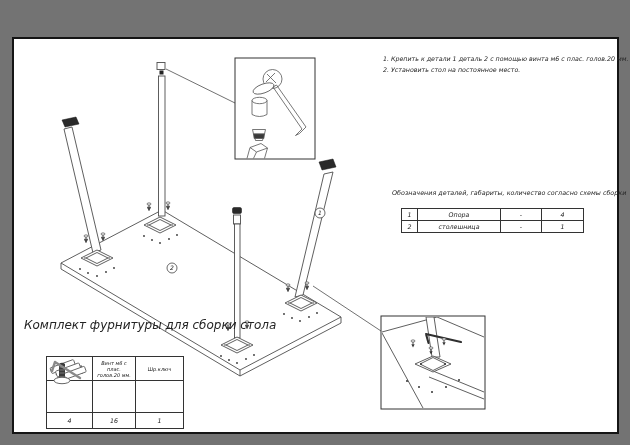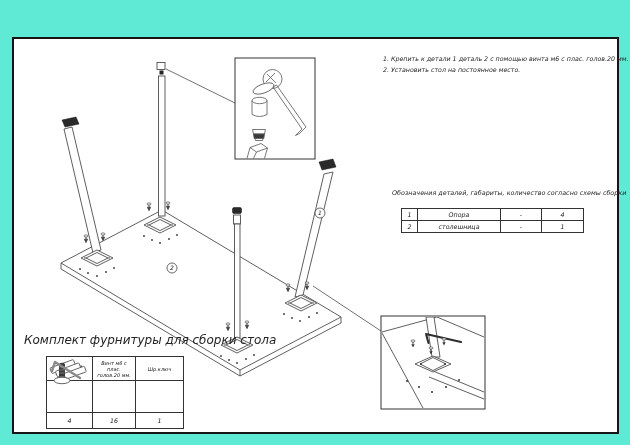--- a/index.html
+++ b/index.html
@@ -1,31 +1,31 @@
 <!DOCTYPE html>
 <html><head>
 <meta charset="utf-8">
 <style>
   html,body{margin:0;padding:0;background:#fff;}
-  #canvas{position:relative;width:630px;height:445px;background:#5eead4;overflow:hidden;
+  #canvas{position:relative;width:630px;height:445px;background:#737373;overflow:hidden;
           font-family:"DejaVu Sans",sans-serif;color:#222;}
   #frame{position:absolute;left:12px;top:37px;width:607px;height:397px;
          border:2px solid #151515;box-sizing:border-box;background:#fff;}
   svg{position:absolute;left:0;top:0;}
   .txt{position:absolute;font-style:italic;color:#242424;}
   
   #instructions{left:383px;top:53px;font-size:6.3px;line-height:11px;white-space:nowrap;}
   
   #parts-title{left:392px;top:189px;font-size:6.4px;white-space:nowrap;}
   .ptable{position:absolute;left:401px;top:208px;border:1px solid #333;border-right:none;border-bottom:none;
           display:grid;grid-template-columns:16px 83px 41px 42px;font-style:italic;}
   .ptable .c{border-right:1px solid #333;border-bottom:1px solid #333;height:11px;
              display:flex;align-items:center;justify-content:center;font-size:6.3px;}
   
-  #kit-title{left:24px;top:333px;font-size:12px;white-space:nowrap;}
+  #kit-title{left:24px;top:318px;font-size:12px;white-space:nowrap;}
   .ktable{position:absolute;left:46px;top:356px;border:1px solid #333;border-right:none;border-bottom:none;
           display:grid;grid-template-columns:46px 43px 48px;grid-template-rows:24px 32px 16px;font-style:italic;}
   .ktable .c{border-right:1px solid #333;border-bottom:1px solid #333;
              display:flex;align-items:center;justify-content:center;text-align:center;}
   .khead{font-size:5px;line-height:6px;white-space:pre-line;padding:1px;}
   .kqty{font-size:6.3px;}
 </style>
 </head>
 <body>
 

